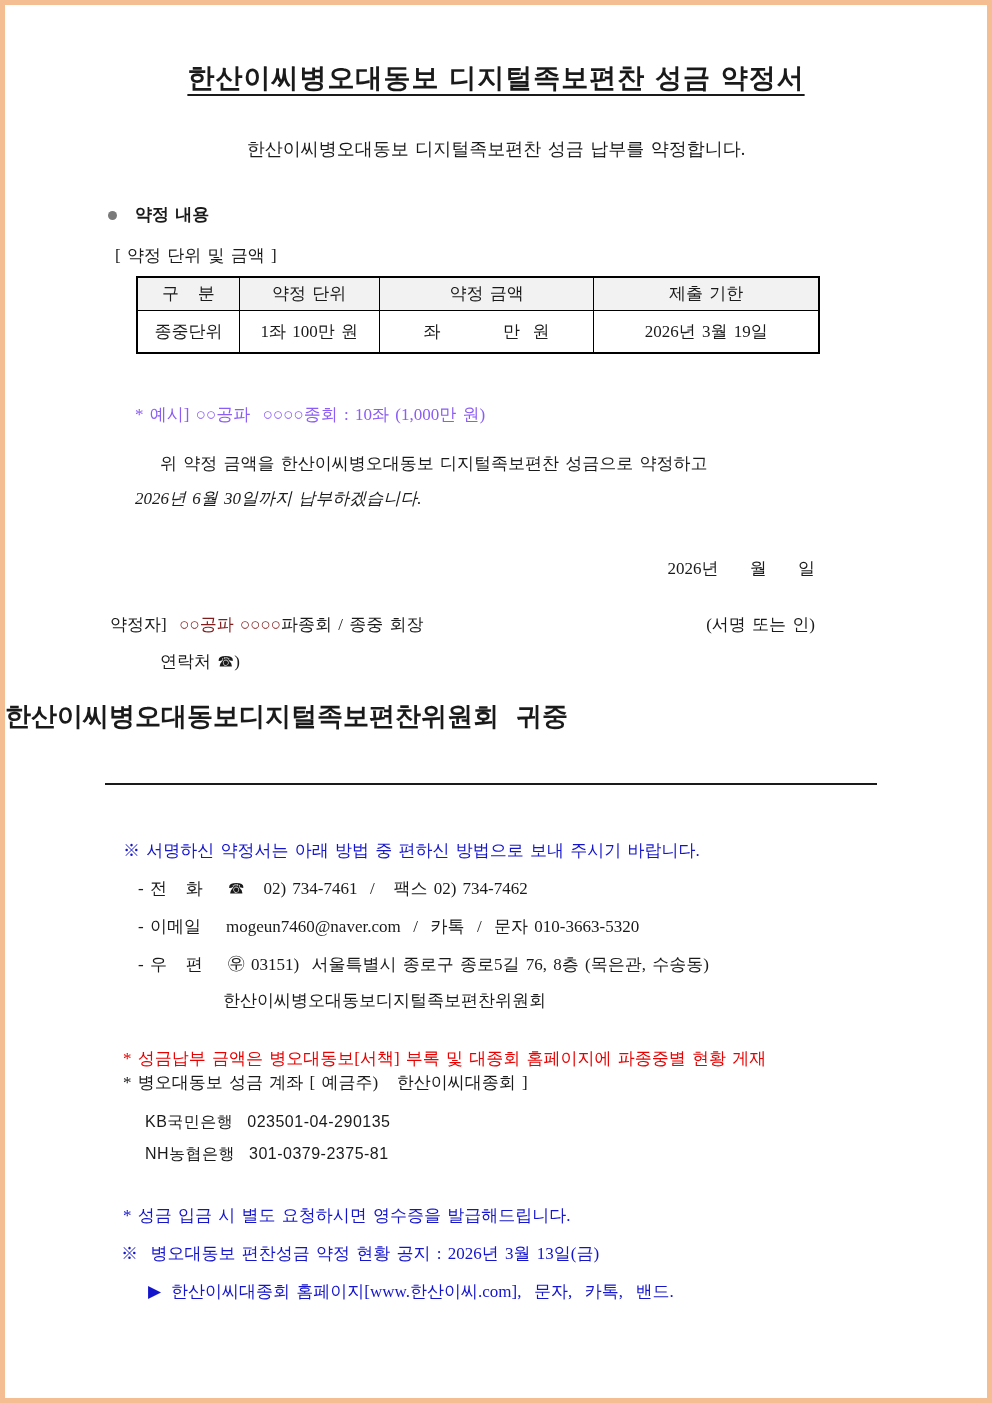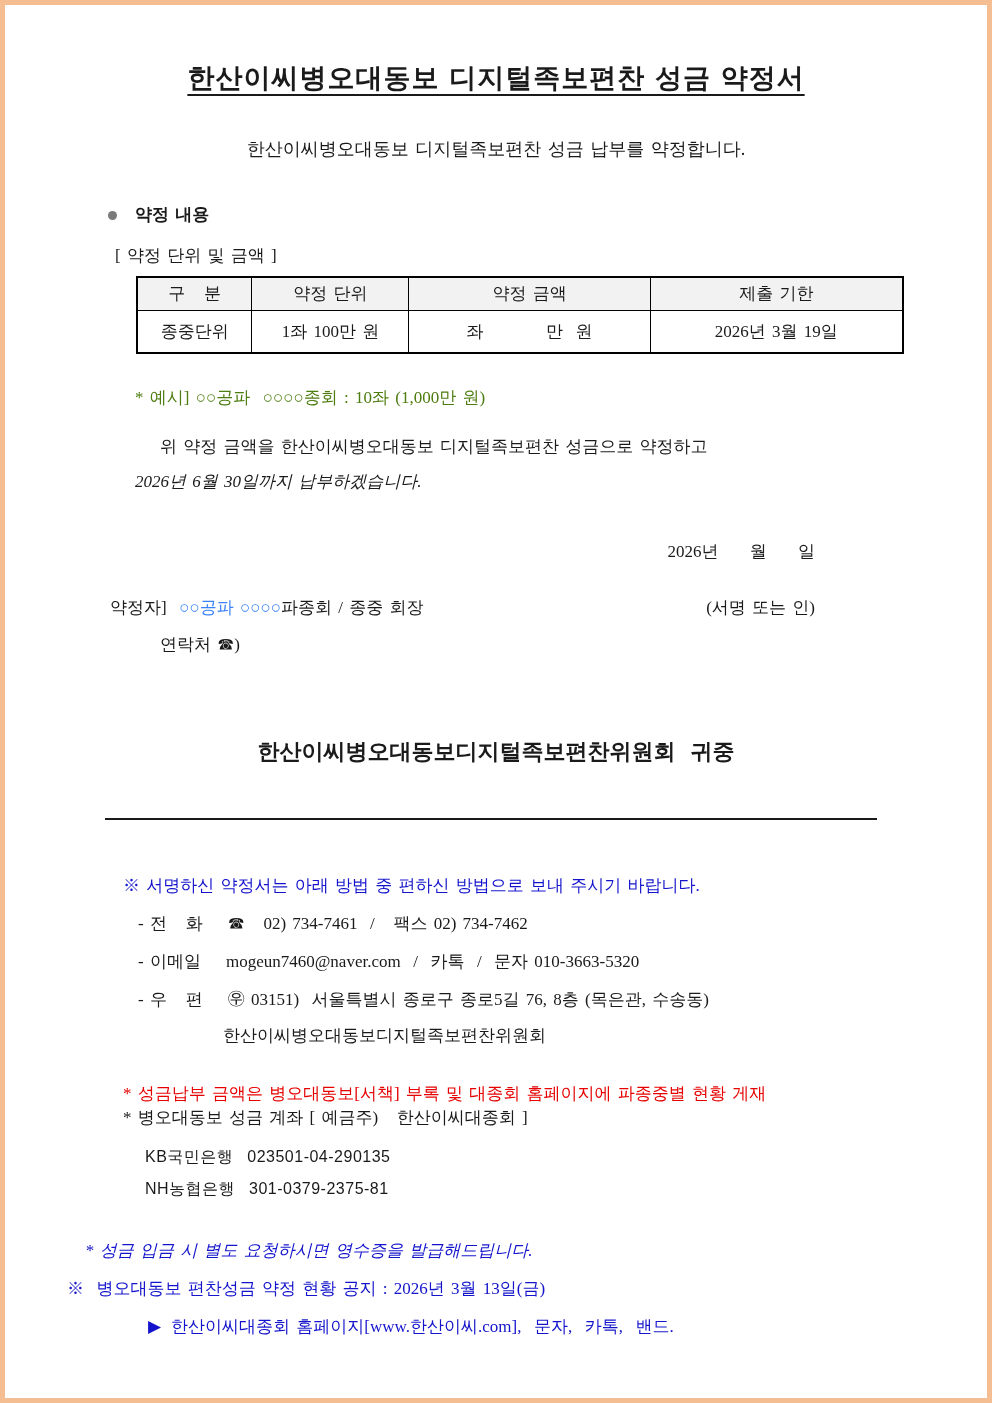--- a/index.html
+++ b/index.html
@@ -26,57 +26,57 @@
 
   .section-row { margin-top: 42px; margin-left: 103px; font-weight: bold; display: flex; align-items: center; }
   .bullet {
     width: 9px; height: 9px; border-radius: 50%;
     background: #7a7a7a; display: inline-block; margin-right: 18px; flex: 0 0 auto;
   }
   .table-caption { margin-top: 17px; margin-left: 110px; font-weight: normal; }
 
   table.pledge {
     border-collapse: collapse; margin-top: 8px; margin-left: 131px;
-    width: 768px; table-layout: fixed;
+    width: 684px; table-layout: fixed;
   }
   table.pledge th, table.pledge td {
     border: 1px solid #000; text-align: center; font-weight: normal; padding: 0;
   }
   table.pledge { border: 2px solid #000; }
   table.pledge th { background: #F2F2F2; height: 32px; }
   table.pledge td { height: 41px; }
   .col-cat { width: 15%; } .col-unit { width: 20.5%; } .col-amt { width: 31.5%; } .col-due { width: 33%; }
 
-  .example { margin-top: 32px; margin-left: 130px; color: #4d7c0f; }
+  .example { margin-top: 49px; margin-left: 130px; color: #8b5cf6; }
   .pledge-l1 { margin-top: 25px; margin-left: 155px; }
   .pledge-l2 { margin-top: 11px; margin-left: 130px; font-style: italic; }
   .date-line { margin-top: 46px; text-align: right; padding-right: 172px; }
 
   .signer-line { margin-top: 32px; margin-left: 105px; padding-right: 172px; display: flex; justify-content: space-between; }
-  .blue { color: #3b82f6; }
+  .blue { color: #7f1d1d; }
   .contact-line { margin-top: 13px; margin-left: 155px; }
 
-  .recipient { margin-top: 80px; text-align: center; font-size: 22px; line-height: 30px; font-weight: bold; }
+  .recipient { margin-top: 28px; text-align: left; font-size: 26px; line-height: 30px; font-weight: bold; }
   .rule { margin-top: 51px; margin-left: 100px; width: 772px; border-top: 2px solid #1a1a1a; height: 0; }
 
   .note-blue { color: #1414CC; }
   .note-red  { color: #E60000; }
   .send-note { margin-top: 54px; margin-left: 118px; }
   .method    { margin-top: 14px; margin-left: 133px; }
   .mail-org  { margin-top: 12px; margin-left: 218px; }
   .posting   { margin-top: 34px; margin-left: 118px; }
   .account   { margin-left: 118px; }
   .bank {
     margin-top: 14px; margin-left: 140px;
     font-family: "Liberation Sans", "DejaVu Sans", sans-serif;
     font-size: 16px; line-height: 26px; letter-spacing: 0.5px;
   }
   .bank + .bank { margin-top: 6px; }
-  .receipt { margin-top: 37px; margin-left: 80px; font-style: italic; }
-  .notice  { margin-top: 14px; margin-left: 62px; }
+  .receipt { margin-top: 37px; margin-left: 118px; }
+  .notice  { margin-top: 14px; margin-left: 116px; }
   .channels { margin-top: 14px; margin-left: 143px; }
   .tri { color: #1414CC; margin-right: 10px; }
 </style>
 </head>
 <body>
 
 <div>
 
   <div class="title-wrap">
     <span class="title" data-bind="doc.title">한산이씨병오대동보 디지털족보편찬 성금 약정서</span>

